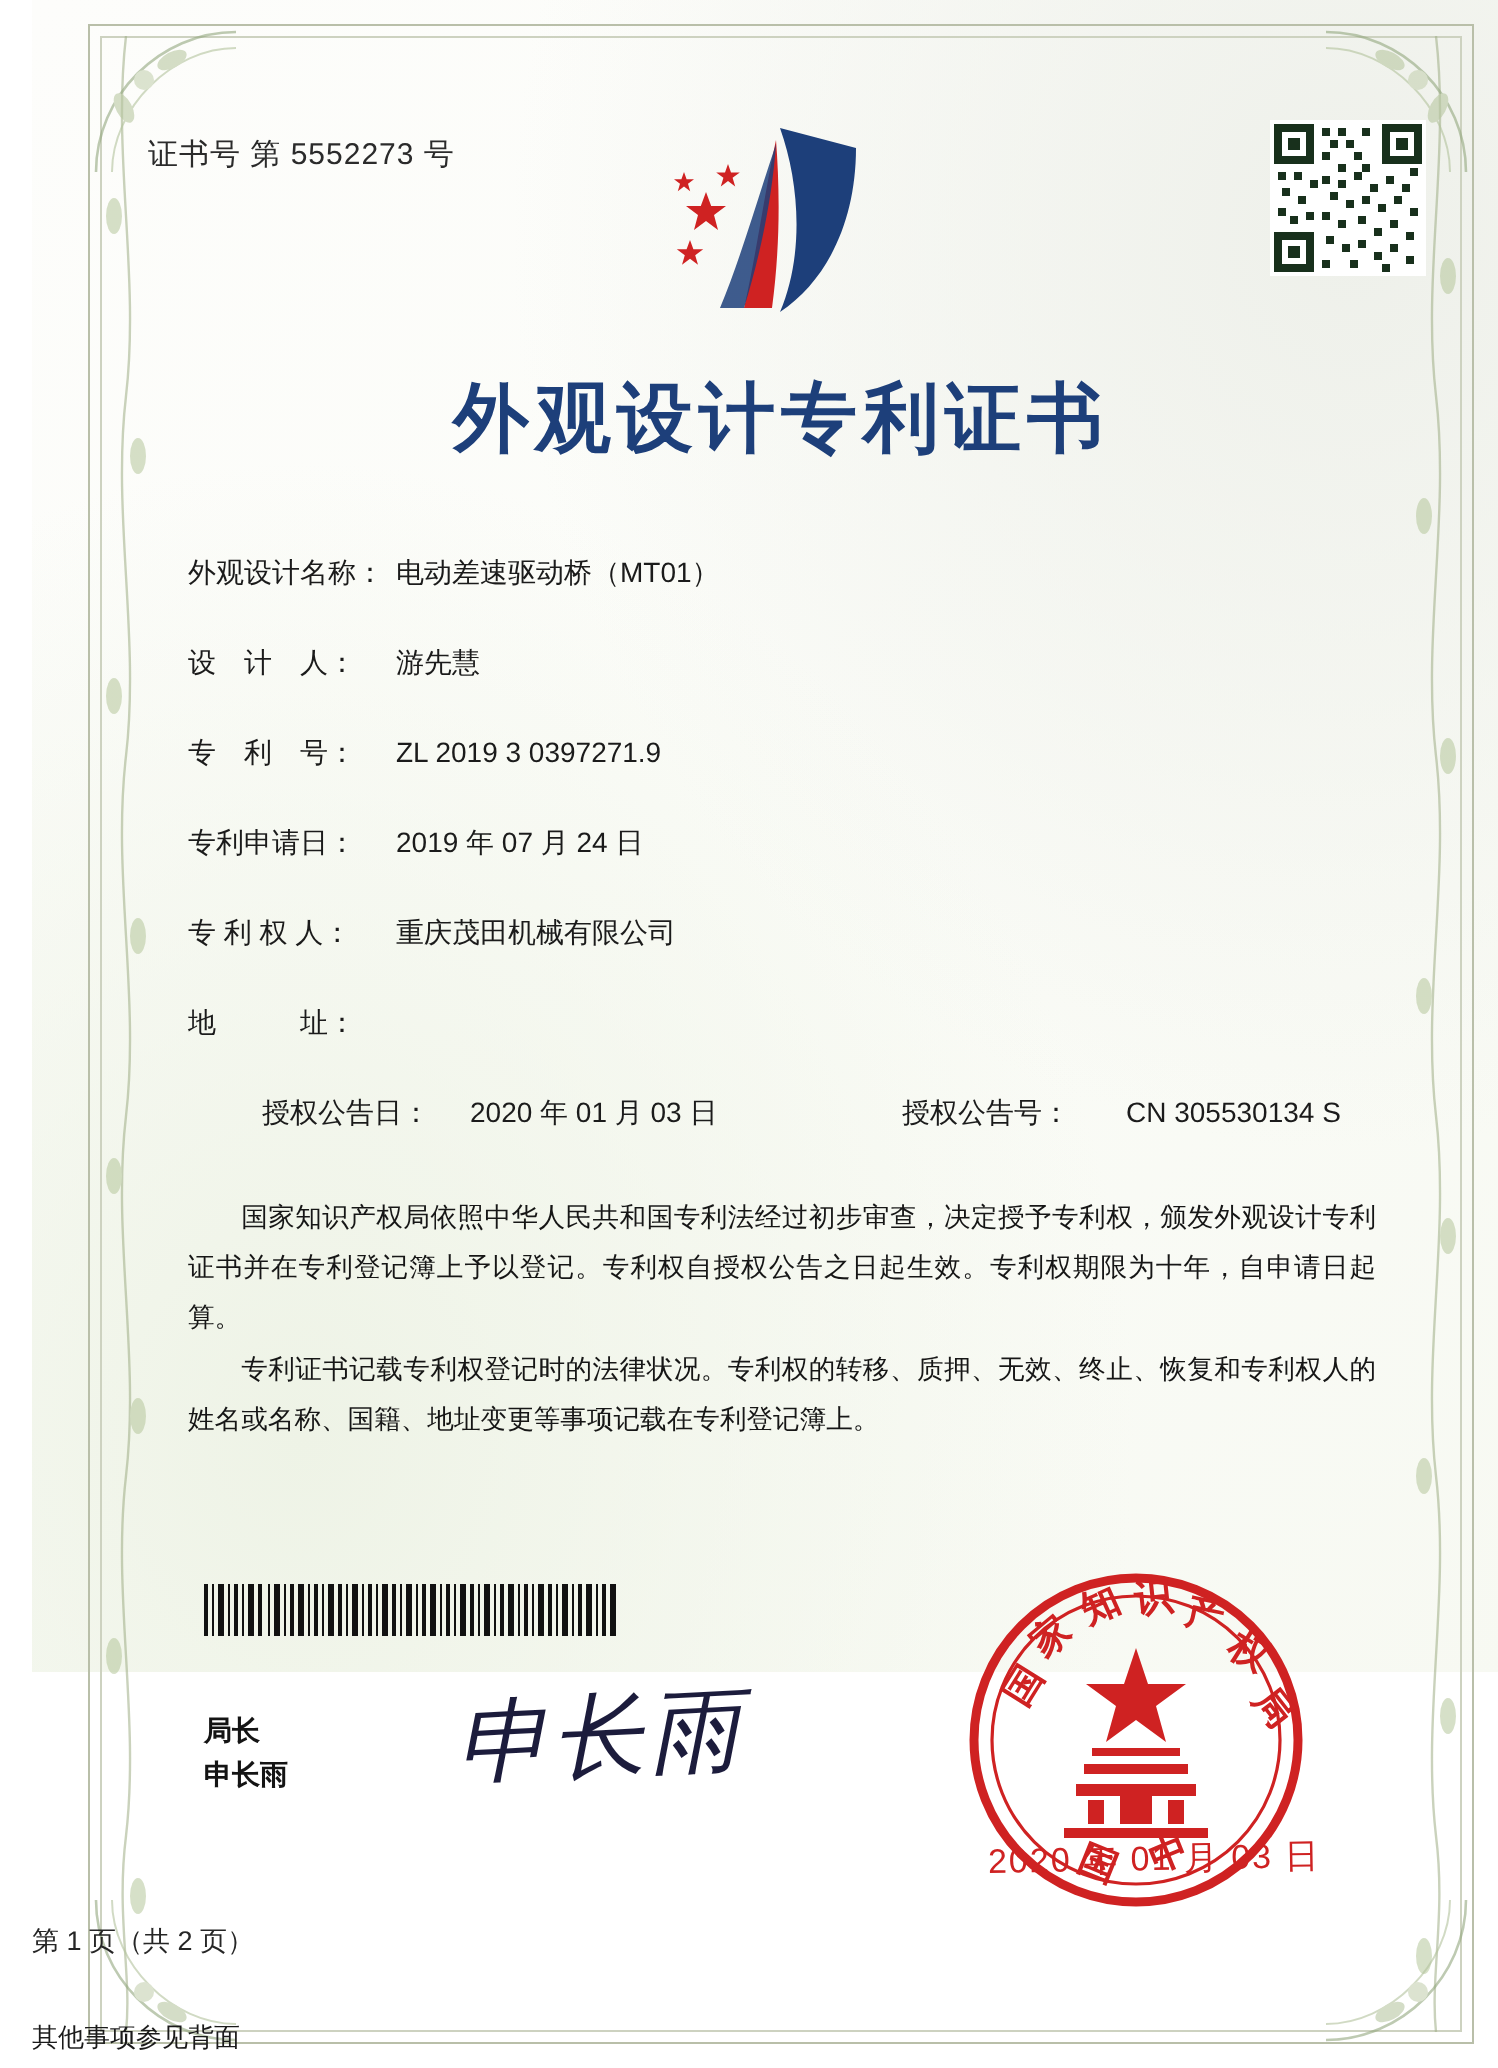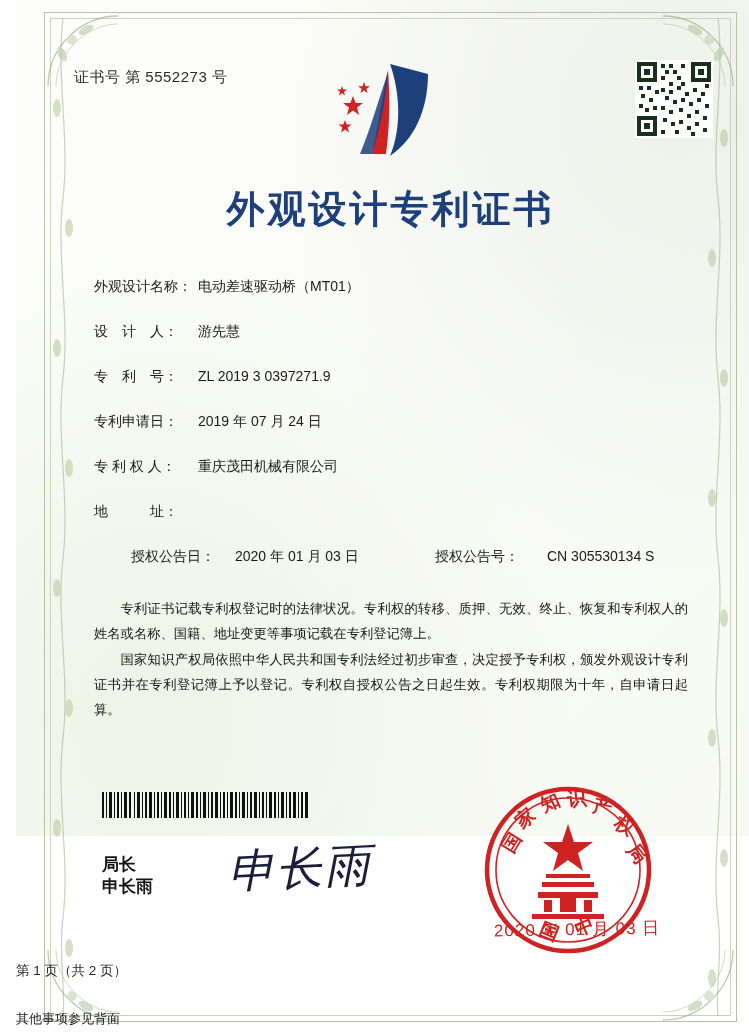--- a/index.html
+++ b/index.html
@@ -121,20 +121,21 @@
   }
   .row .value {
     flex: 1 1 auto;
     white-space: nowrap;
   }
   .row.two-col .label { width: 104px; flex: 0 0 104px; margin-left: 37px; }
   .row.two-col .value { flex: 0 0 200px; }
   .row.two-col .label2 {
     flex: 0 0 112px;
     white-space: nowrap;
+    margin-left: 16px;
   }
   .row.two-col .value2 { flex: 1 1 auto; white-space: nowrap; }
 
   
   .body-text {
     position: absolute;
     left: 78px;
     top: 596px;
     width: 594px;
     font-size: 13.3px;
@@ -152,21 +153,21 @@
     top: 792px;
     width: 206px;
     height: 26px;
   }
 
   
   .sig-block {
     position: absolute;
     left: 86px;
     top: 854px;
-    font-size: 17px;
+    font-size: 14px;
     color: #141414;
     line-height: 22px;
     font-family: "Liberation Sans", sans-serif;
     font-weight: bold;
   }
   .sig-script {
     position: absolute;
     left: 212px;
     top: 838px;
     font-size: 46px;
@@ -395,22 +396,22 @@
     <div class="row two-col">
       <span class="label">授权公告日：</span>
       <span class="value">2020 年 01 月 03 日</span>
       <span class="label2">授权公告号：</span>
       <span class="value2">CN 305530134 S</span>
     </div>
 
   </div>
 
   <div class="body-text">
+    <p>国家知识产权局依照中华人民共和国专利法经过初步审查，决定授予专利权，颁发外观设计专利证书并在专利登记簿上予以登记。专利权自授权公告之日起生效。专利权期限为十年，自申请日起算。</p>
     <p>专利证书记载专利权登记时的法律状况。专利权的转移、质押、无效、终止、恢复和专利权人的姓名或名称、国籍、地址变更等事项记载在专利登记簿上。</p>
-    <p>国家知识产权局依照中华人民共和国专利法经过初步审查，决定授予专利权，颁发外观设计专利证书并在专利登记簿上予以登记。专利权自授权公告之日起生效。专利权期限为十年，自申请日起算。</p>
   </div>
 
   <svg class="barcode" viewBox="0 0 206 26" preserveAspectRatio="none">
     <g fill="#111">
       <rect x="0" y="0" width="2" height="26"></rect>
         <rect x="4" y="0" width="1" height="26"></rect>
       <rect x="7" y="0" width="3" height="26"></rect>
         <rect x="12" y="0" width="1" height="26"></rect>
       <rect x="15" y="0" width="2" height="26"></rect>
         <rect x="19" y="0" width="1" height="26"></rect>

